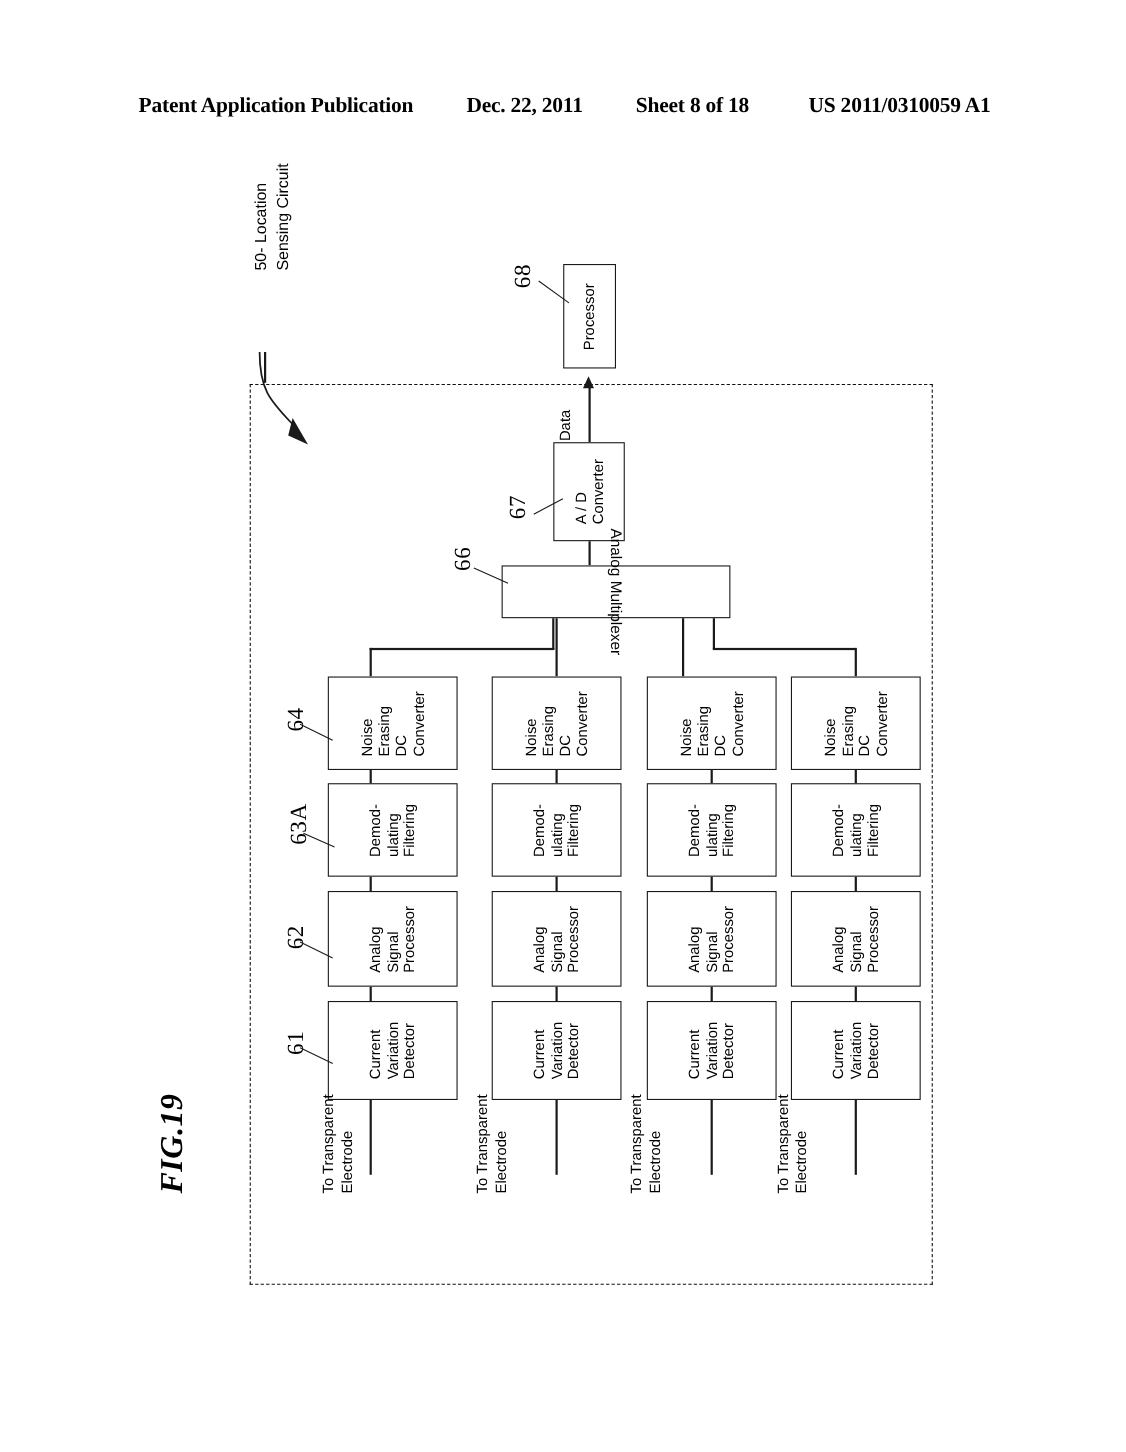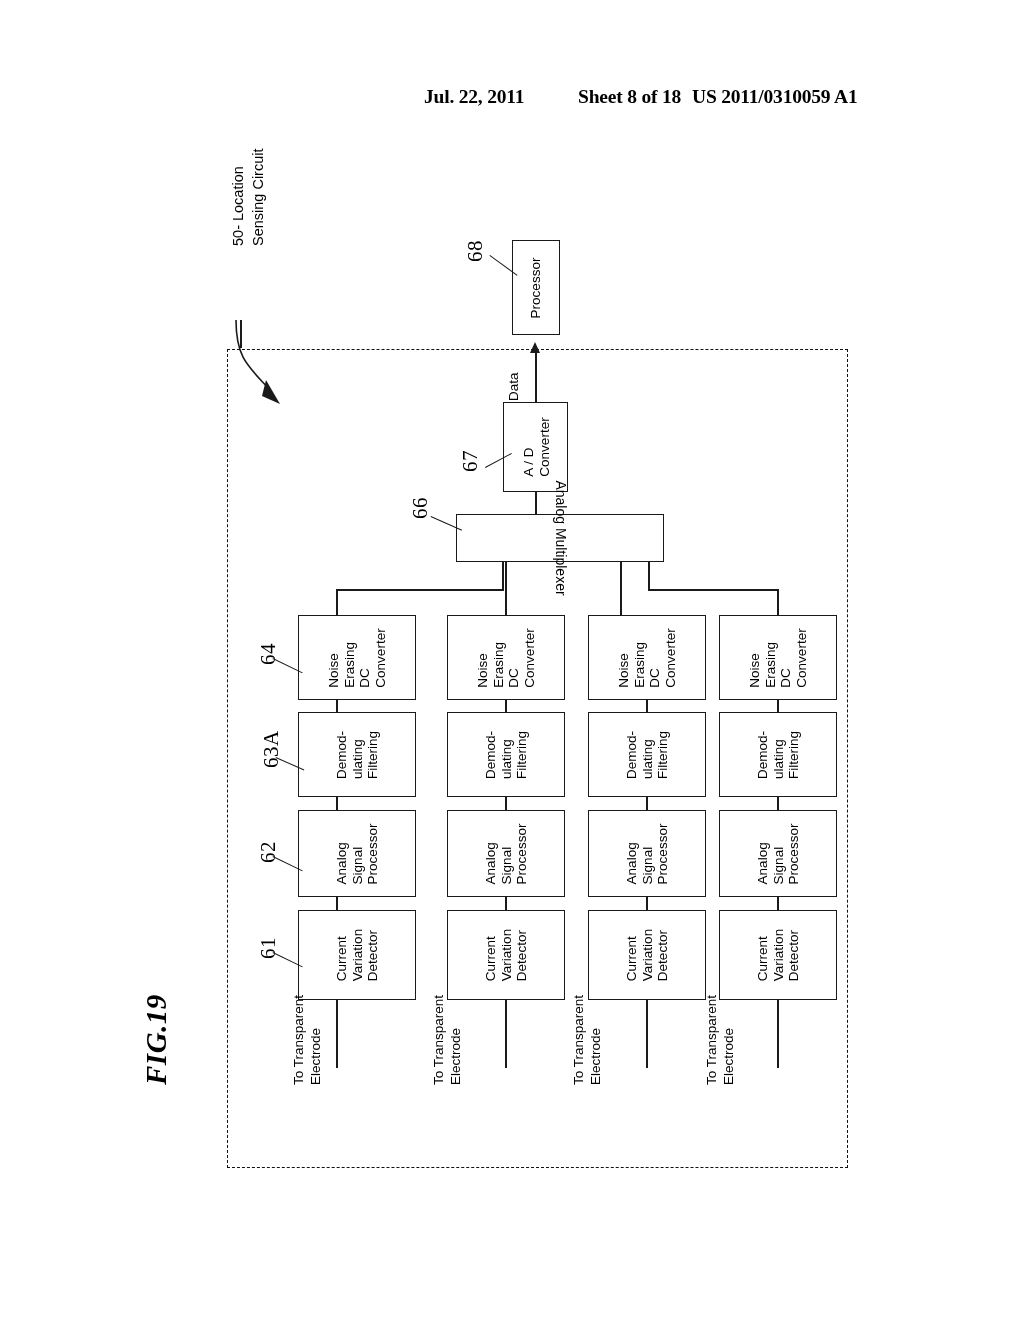--- a/index.html
+++ b/index.html
@@ -28,21 +28,21 @@
     align-items: baseline;
     font-family: "Liberation Serif", serif;
     font-weight: bold;
     font-size: 19.5px;
     letter-spacing: -0.2px;
     white-space: nowrap;
   }
   .hdr-pub   { position: absolute; left: 126px; }
   .hdr-date  { position: absolute; left: 424px; }
   .hdr-sheet { position: absolute; left: 578px; }
-  .hdr-num   { position: absolute; left: 692px; }
+  .hdr-num   { position: absolute; left: 735px; }
 
   
   .figure {
     position: absolute;
     left: 0;
     top: 0;
     width: 1024px;
     height: 1320px;
   }
 
@@ -179,21 +179,22 @@
     width: 0; height: 0;
     border-left: 5.5px solid transparent;
     border-right: 5.5px solid transparent;
     border-bottom: 11px solid #1a1a1a;
   }
 </style>
 </head>
 <body>
 
 <div class="page-header">
-  <span class="hdr-date">Jul. 22, 2011</span>
+  <span class="hdr-pub">Patent Application Publication</span>
+  <span class="hdr-date">Dec. 22, 2011</span>
   <span class="hdr-sheet">Sheet 8 of 18</span>
   <span class="hdr-num">US 2011/0310059 A1</span>
 </div>
 
 <div class="figure">
 
   <div class="fig-title">FIG.19</div>
 
   <div class="dashed-box"></div>
 

